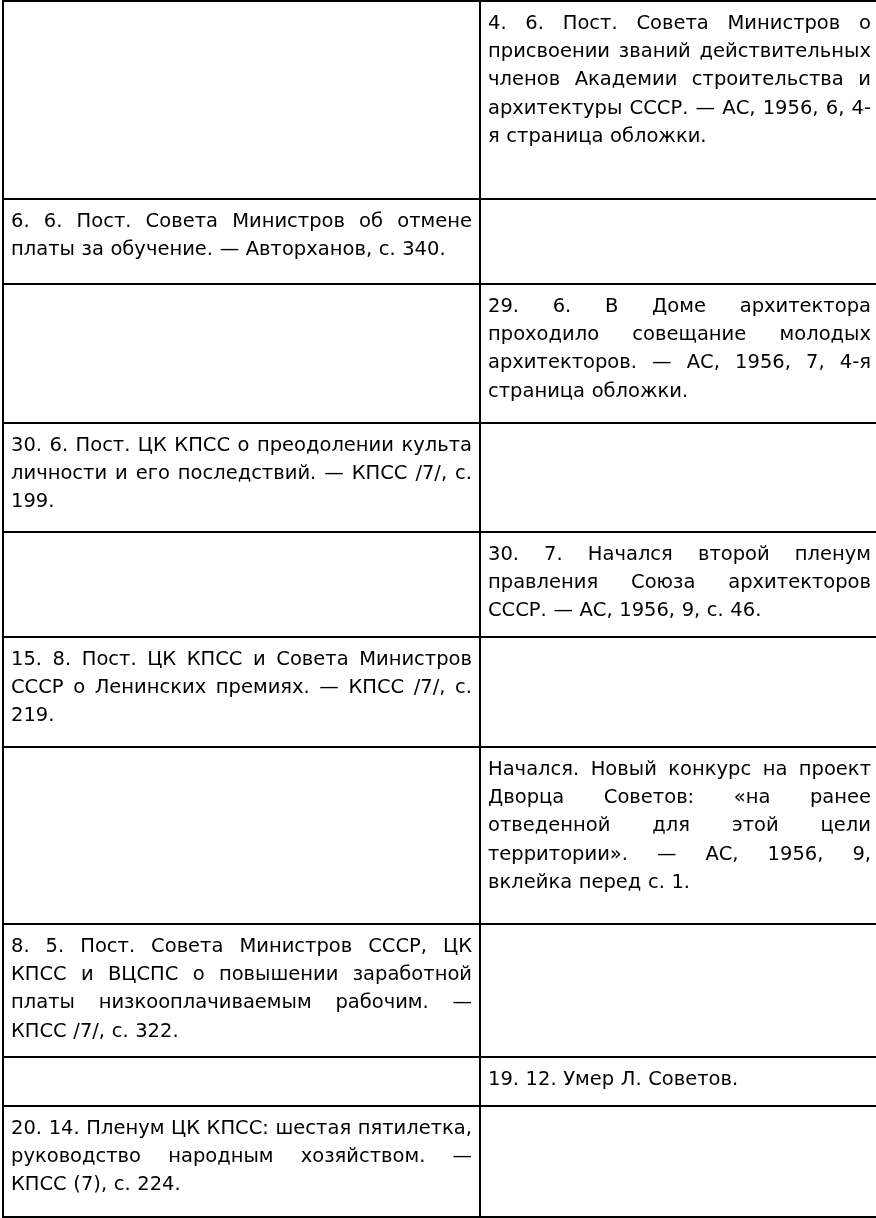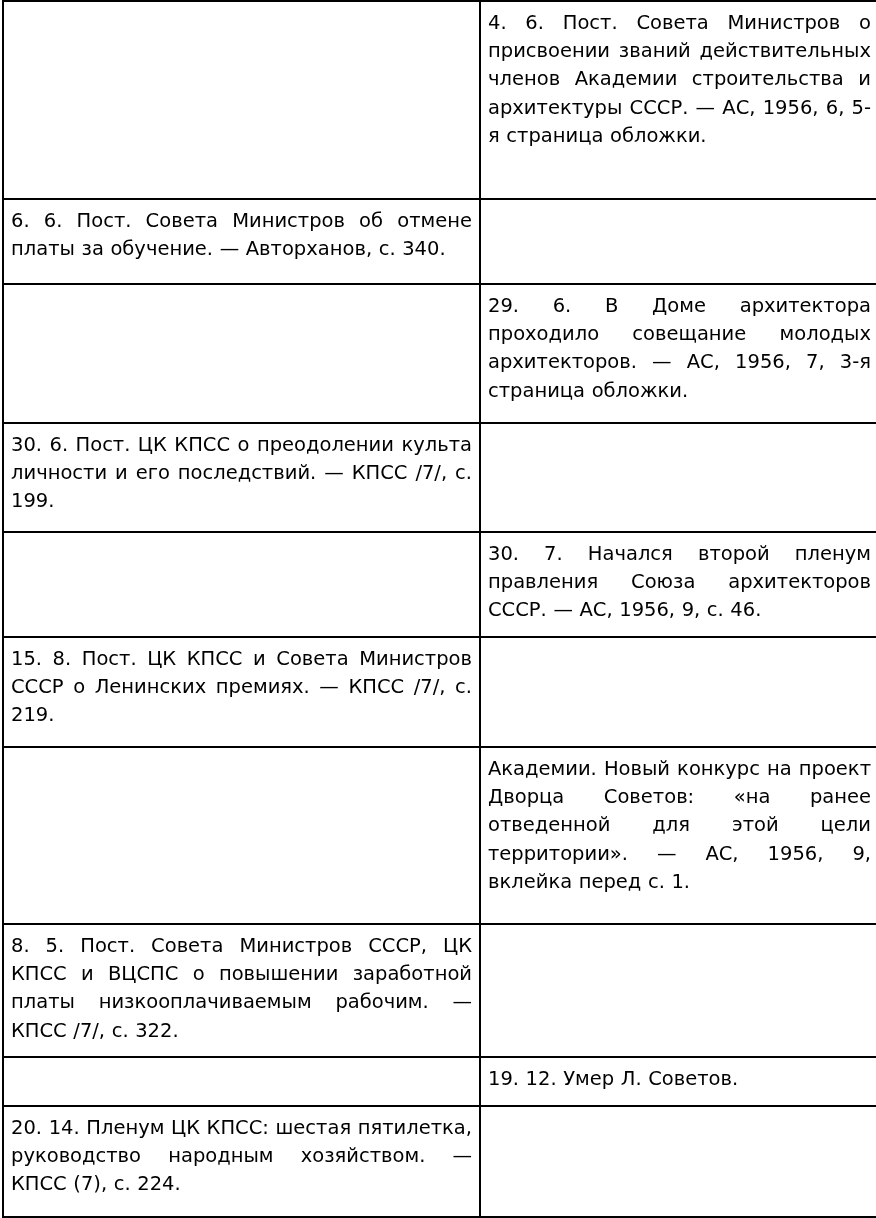--- a/index.html
+++ b/index.html
@@ -56,37 +56,37 @@
 </head>
 <body>
 
 <table class="chronicle-table">
   <tbody>
       <tr style="height: 198px;">
         <td class="col-left">
           <div class="cell-text empty"></div>
         </td>
         <td class="col-right">
-          <div class="cell-text"><span class="date-mark">4. 6.</span><span class="body"> Пост. Совета Министров о присвоении званий действительных членов Академии строительства и архитектуры СССР. — АС, 1956, 6, 5-я страница обложки.</span></div>
+          <div class="cell-text"><span class="date-mark">4. 6.</span><span class="body"> Пост. Совета Министров о присвоении званий действительных членов Академии строительства и архитектуры СССР. — АС, 1956, 6, 4-я страница обложки.</span></div>
         </td>
       </tr>
       <tr style="height: 85px;">
         <td class="col-left">
           <div class="cell-text"><span class="date-mark">6. 6.</span><span class="body"> Пост. Совета Министров об отмене платы за обучение. — Авторханов, с. 340.</span></div>
         </td>
         <td class="col-right">
           <div class="cell-text empty"></div>
         </td>
       </tr>
       <tr style="height: 139px;">
         <td class="col-left">
           <div class="cell-text empty"></div>
         </td>
         <td class="col-right">
-          <div class="cell-text"><span class="date-mark">29. 6.</span><span class="body"> В Доме архитектора проходило совещание молодых архитекторов. — АС, 1956, 7, 3-я страница обложки.</span></div>
+          <div class="cell-text"><span class="date-mark">29. 6.</span><span class="body"> В Доме архитектора проходило совещание молодых архитекторов. — АС, 1956, 7, 4-я страница обложки.</span></div>
         </td>
       </tr>
       <tr style="height: 109px;">
         <td class="col-left">
           <div class="cell-text"><span class="date-mark">30. 6.</span><span class="body"> Пост. ЦК КПСС о преодолении культа личности и его последствий. — КПСС /7/, с. 199.</span></div>
         </td>
         <td class="col-right">
           <div class="cell-text empty"></div>
         </td>
       </tr>
@@ -104,21 +104,21 @@
         </td>
         <td class="col-right">
           <div class="cell-text empty"></div>
         </td>
       </tr>
       <tr style="height: 177px;">
         <td class="col-left">
           <div class="cell-text empty"></div>
         </td>
         <td class="col-right">
-          <div class="cell-text"><span class="date-mark">Академии.</span><span class="body"> Новый конкурс на проект Дворца Советов: «на ранее отведенной для этой цели территории». — АС, 1956, 9, вклейка перед с. 1.</span></div>
+          <div class="cell-text"><span class="date-mark">Начался.</span><span class="body"> Новый конкурс на проект Дворца Советов: «на ранее отведенной для этой цели территории». — АС, 1956, 9, вклейка перед с. 1.</span></div>
         </td>
       </tr>
       <tr style="height: 133px;">
         <td class="col-left">
           <div class="cell-text"><span class="date-mark">8. 5.</span><span class="body"> Пост. Совета Министров СССР, ЦК КПСС и ВЦСПС о повышении заработной платы низкооплачиваемым рабочим. — КПСС /7/, с. 322.</span></div>
         </td>
         <td class="col-right">
           <div class="cell-text empty"></div>
         </td>
       </tr>

